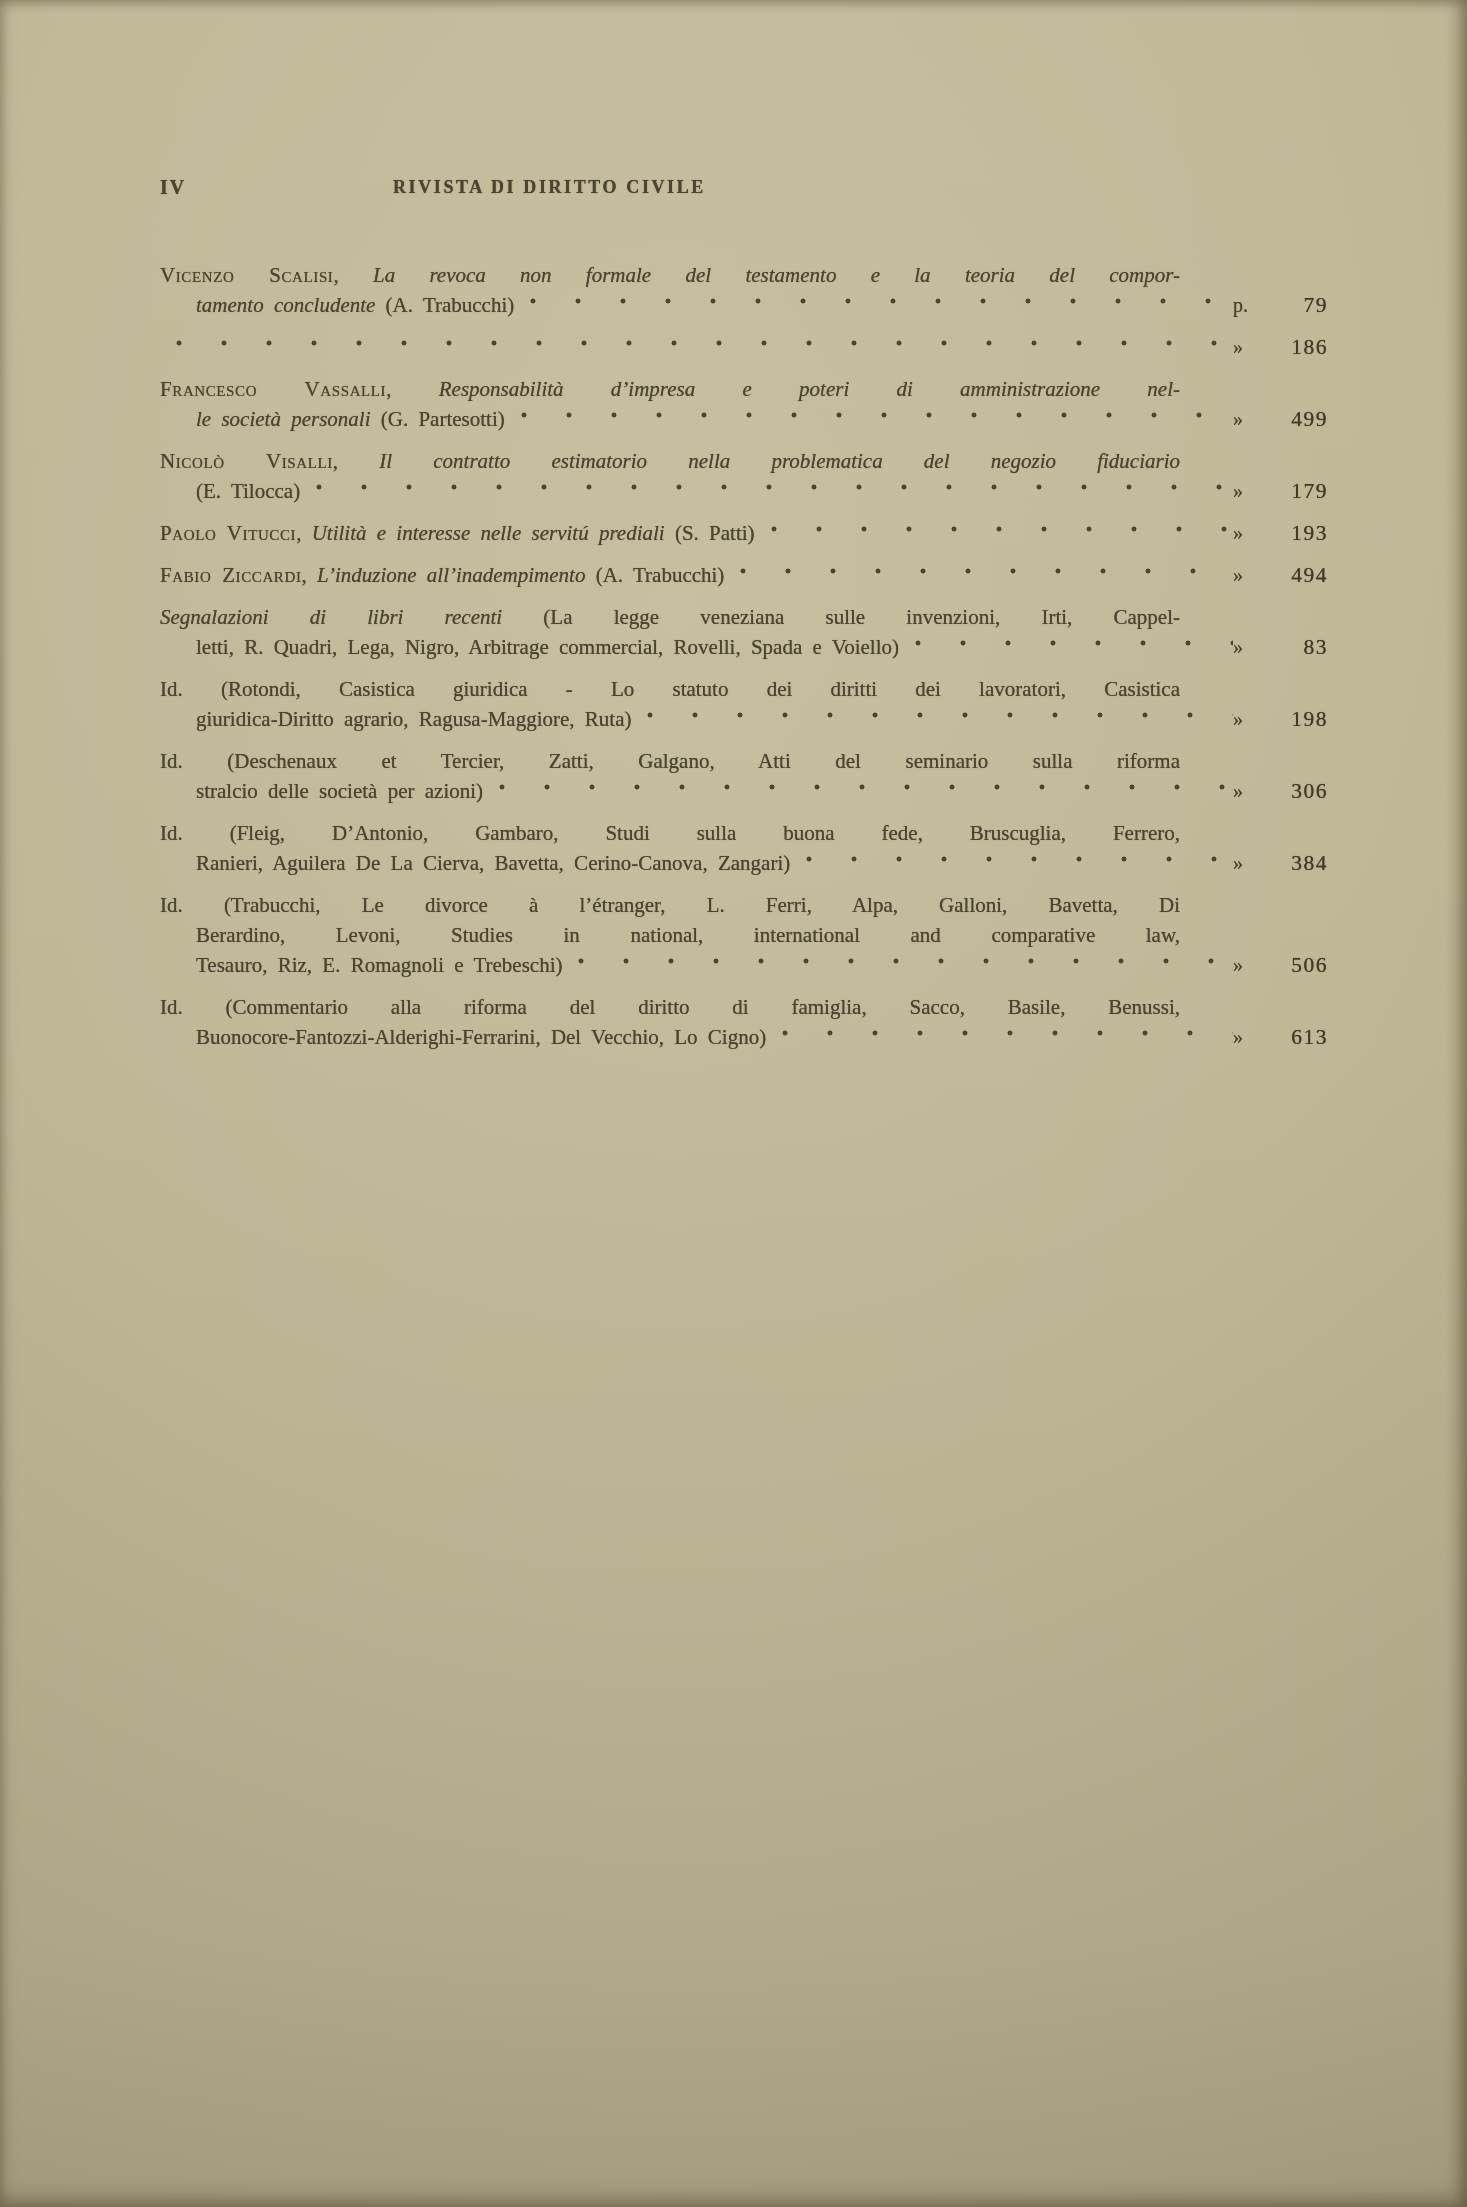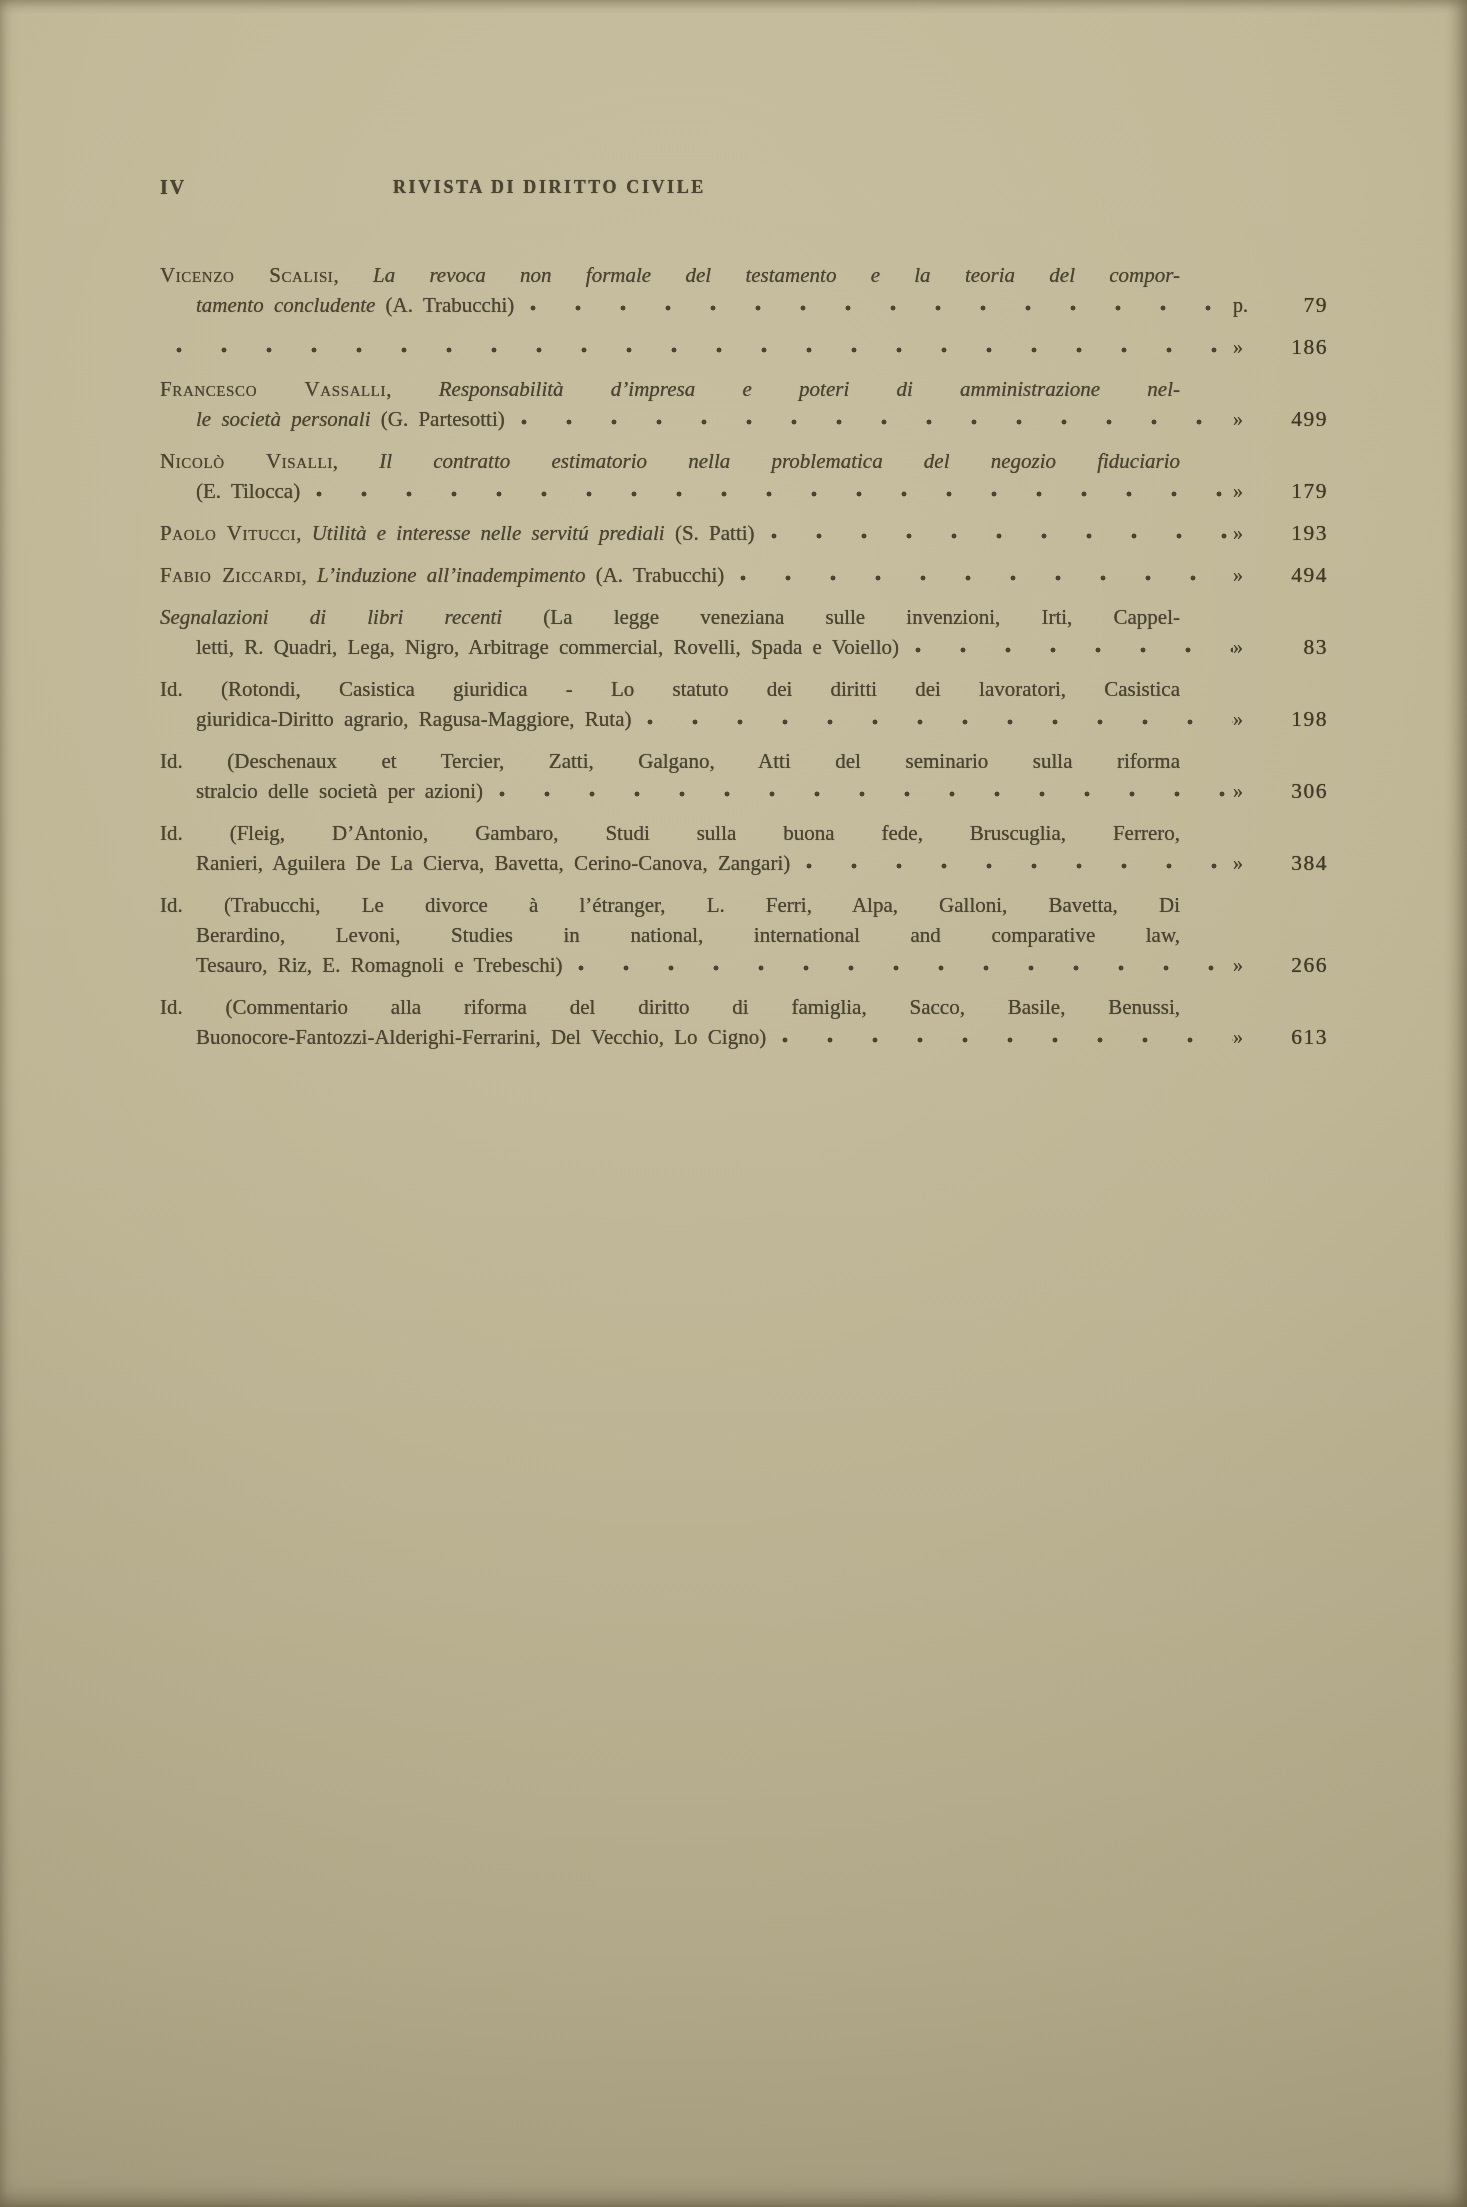--- a/index.html
+++ b/index.html
@@ -30,21 +30,21 @@
   }
   .toc { position:absolute; top:260px; left:160px; width:1168px; }
   .entry { margin:0 0 12px 0; }
   .line {
     font-size:21px; line-height:30px; word-spacing:5px;
     text-shadow:0 0 0.7px rgba(68,61,40,0.8);
     white-space:normal;
   }
   .line.just { width:1020px; text-align:justify; text-align-last:justify; }
   .line.cont.just { margin-left:36px; width:984px; }
-  .line.last { display:flex; align-items:center; }
+  .line.last { display:flex; align-items:flex-start; }
   .line.cont.last { margin-left:36px; }
   .text { white-space:nowrap; }
   .sc { font-variant:small-caps; letter-spacing:0.6px; }
   .i  { font-style:italic; }
   .r  { font-style:normal; }
   .leader {
     flex:1 1 auto; min-width:0; height:16px; margin-left:16px;
     background-image:radial-gradient(circle at 3px 11px, #4a4431 2.1px, rgba(0,0,0,0) 2.8px);
     background-size:45px 16px; background-repeat:repeat-x;
     background-position:left bottom;
@@ -150,21 +150,21 @@
           <span class="num">384</span>
         </div>
       </div>
       <div class="entry">
         <div class="line just"><span class="text" style="white-space: normal;"><span class="r">Id. (Trabucchi, Le divorce à l’étranger, L. Ferri, Alpa, Galloni, Bavetta, Di</span></span></div>
         <div class="line cont just"><span class="text" style="white-space: normal; margin-top: 24px;"><span class="r">Berardino, Levoni, Studies in national, international and comparative law,</span></span></div>
         <div class="line cont last">
           <span class="text"><span class="r">Tesauro, Riz, E. Romagnoli e Trebeschi)</span></span>
           <span class="leader"></span>
           <span class="ref">»</span>
-          <span class="num">266</span>
+          <span class="num">506</span>
         </div>
       </div>
       <div class="entry">
         <div class="line just"><span class="text" style="white-space: normal;"><span class="r">Id. (Commentario alla riforma del diritto di famiglia, Sacco, Basile, Benussi,</span></span></div>
         <div class="line cont last">
           <span class="text"><span class="r">Buonocore-Fantozzi-Alderighi-Ferrarini, Del Vecchio, Lo Cigno)</span></span>
           <span class="leader"></span>
           <span class="ref">»</span>
           <span class="num">613</span>
         </div>

